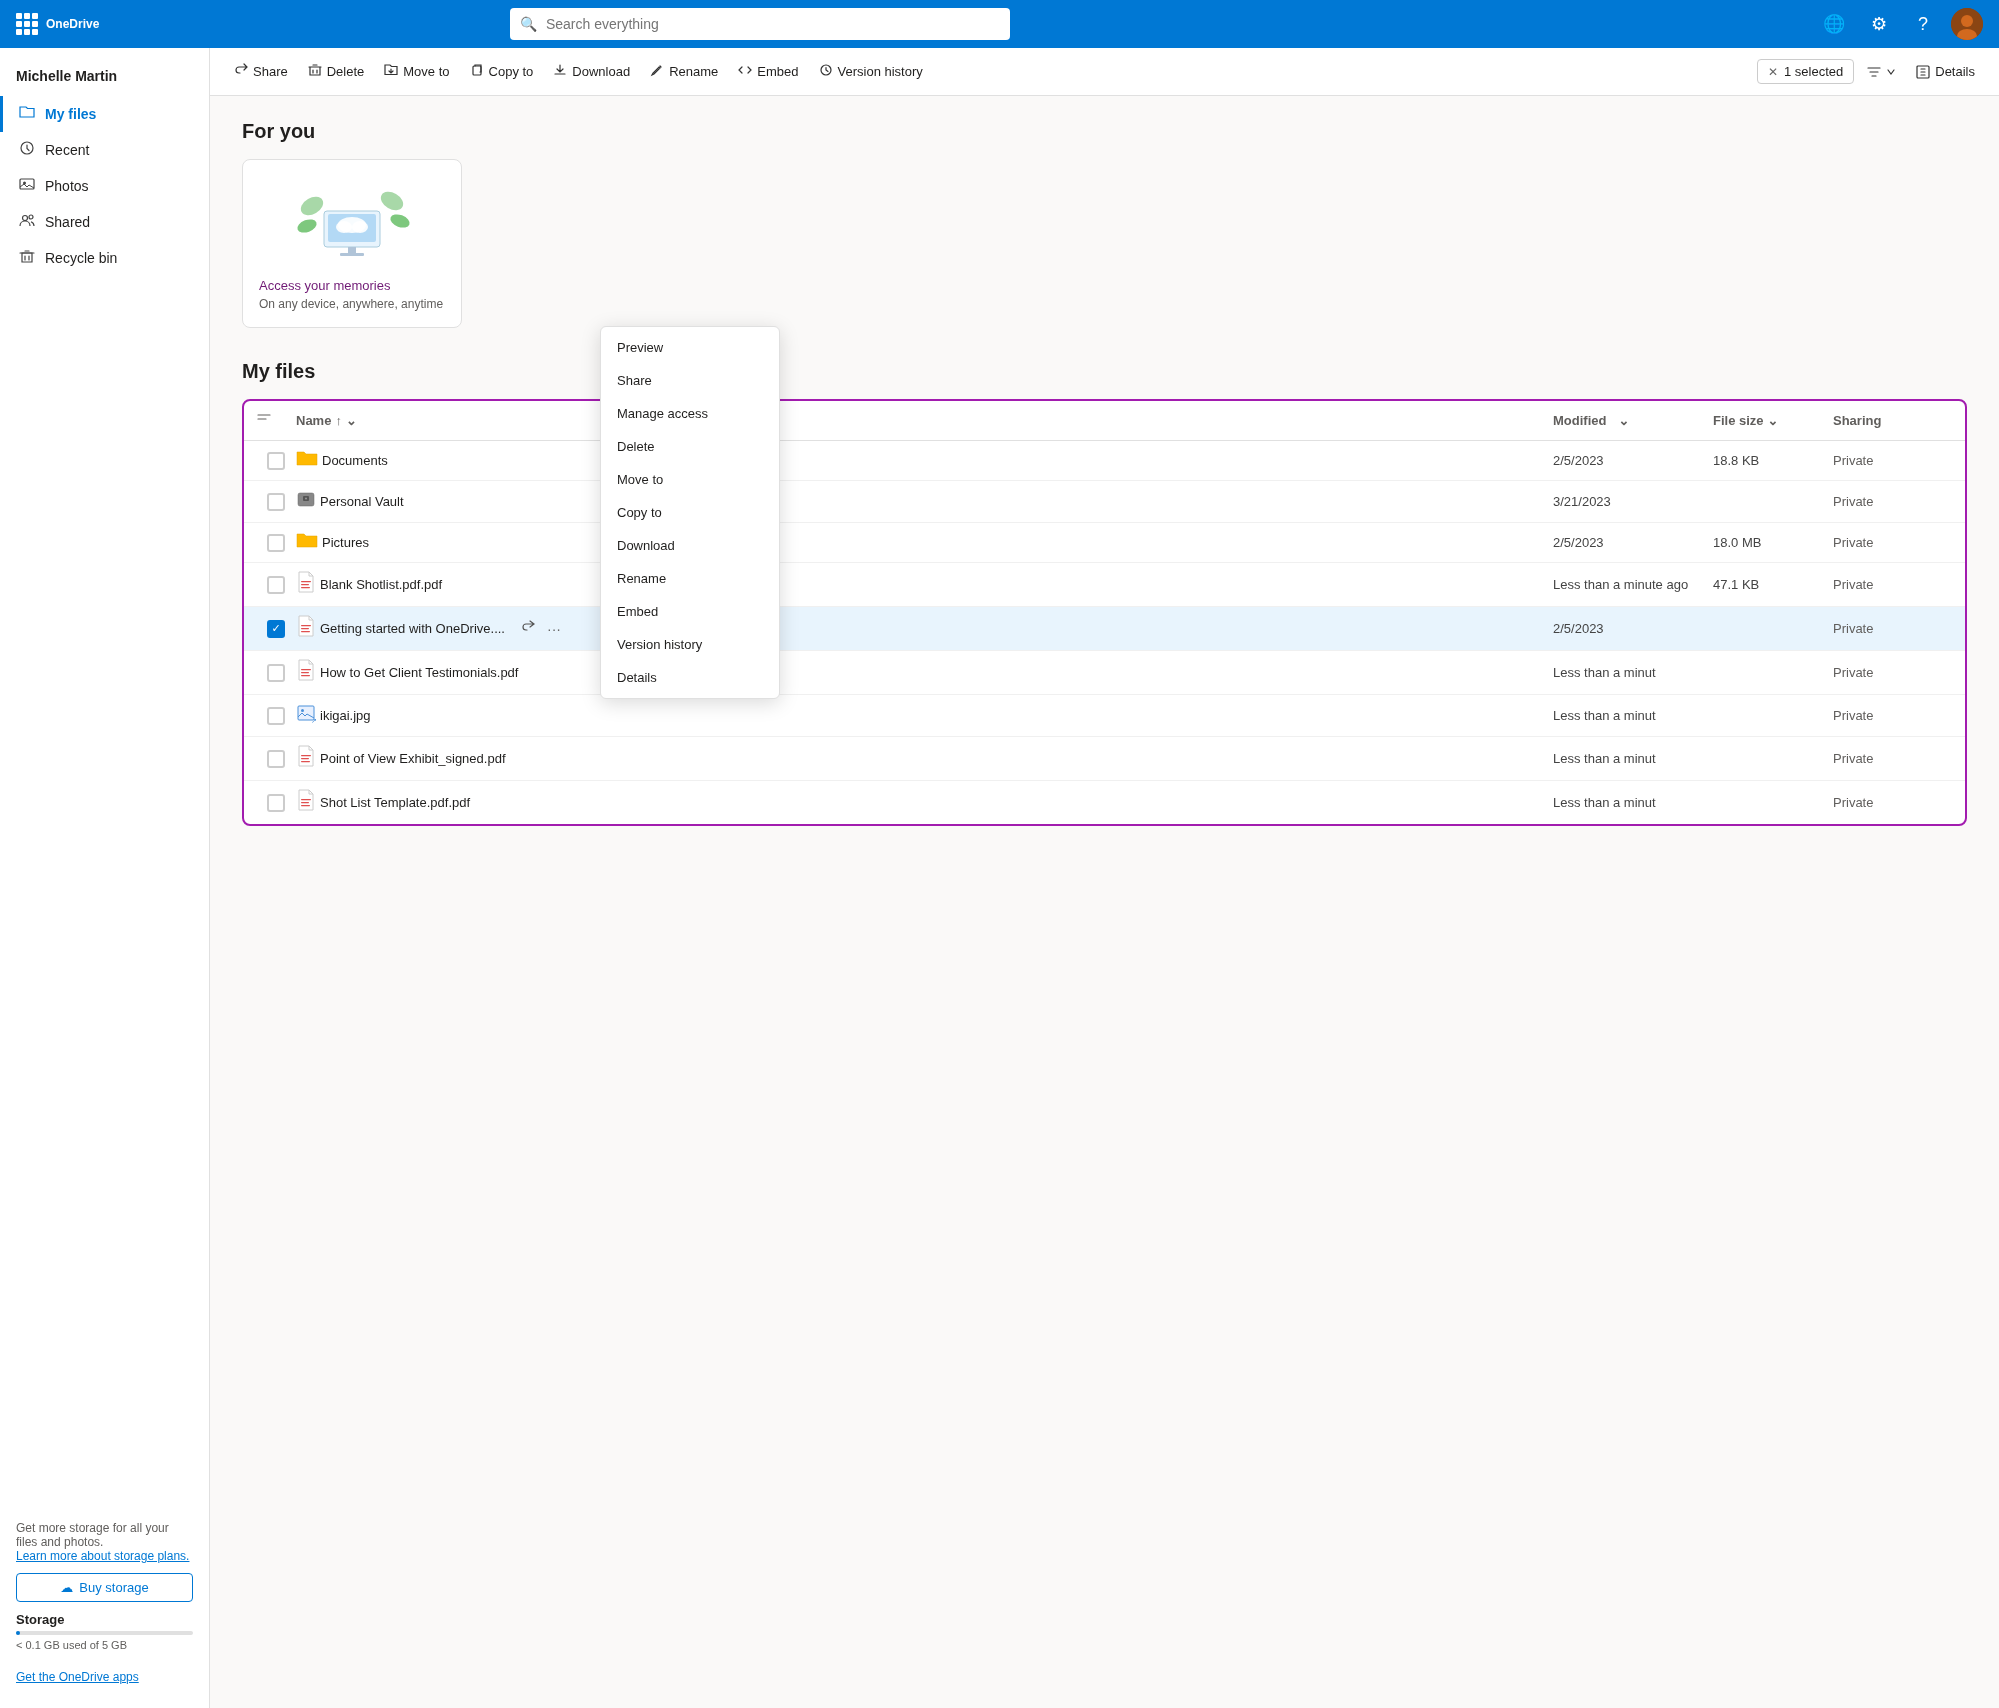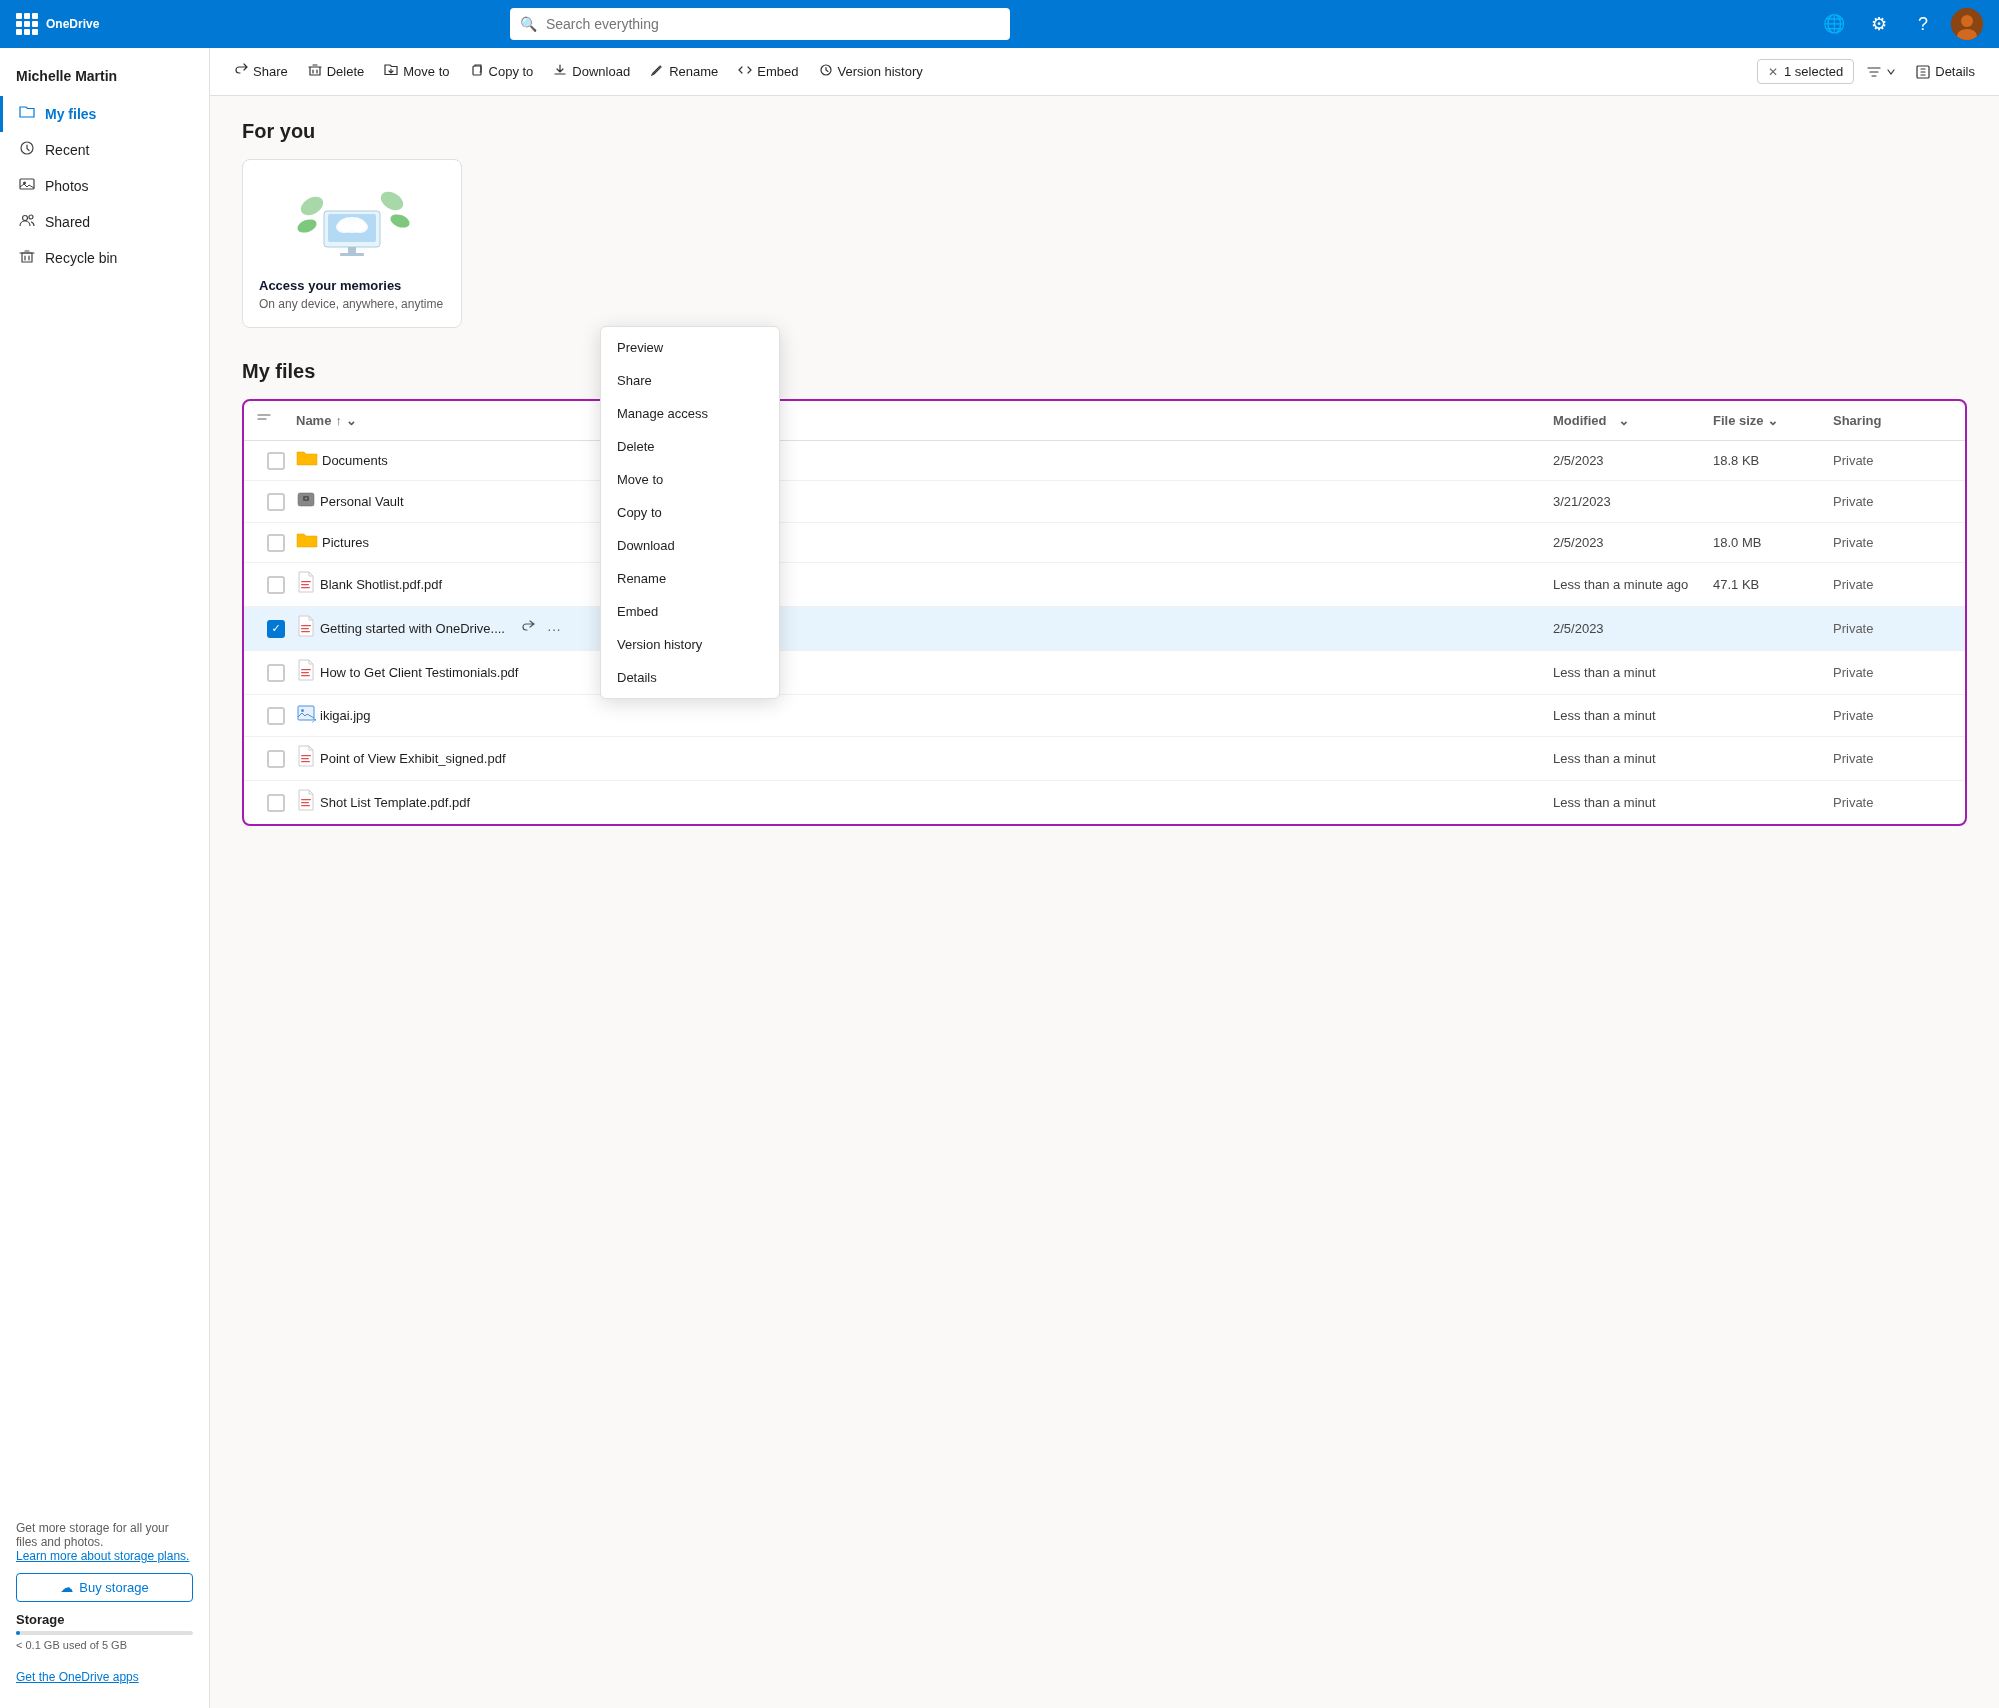--- a/index.html
+++ b/index.html
@@ -287,22 +287,22 @@
     .for-you-illustration {
       width: 100%;
       height: 90px;
       display: flex;
       justify-content: center;
       align-items: center;
       margin-bottom: 12px;
     }
     .for-you-card-title {
       font-size: 13px;
-      font-weight: 700;
-      color: #0f172a;
+      font-weight: 400;
+      color: #701a75;
       margin-bottom: 4px;
     }
     .for-you-card-sub {
       font-size: 12px;
       color: #605e5c;
     }
 
     
     .files-section-title {
       font-size: 20px;

